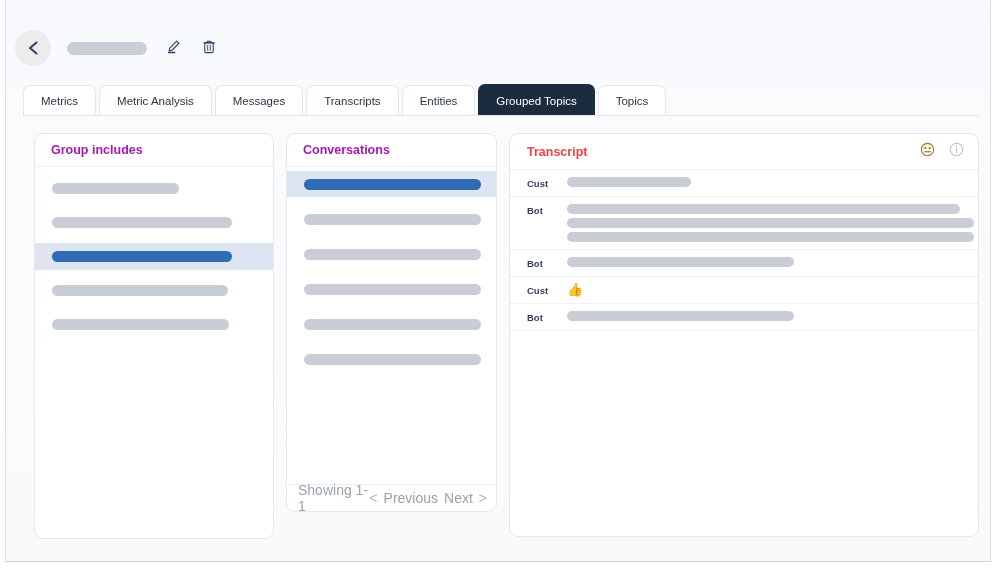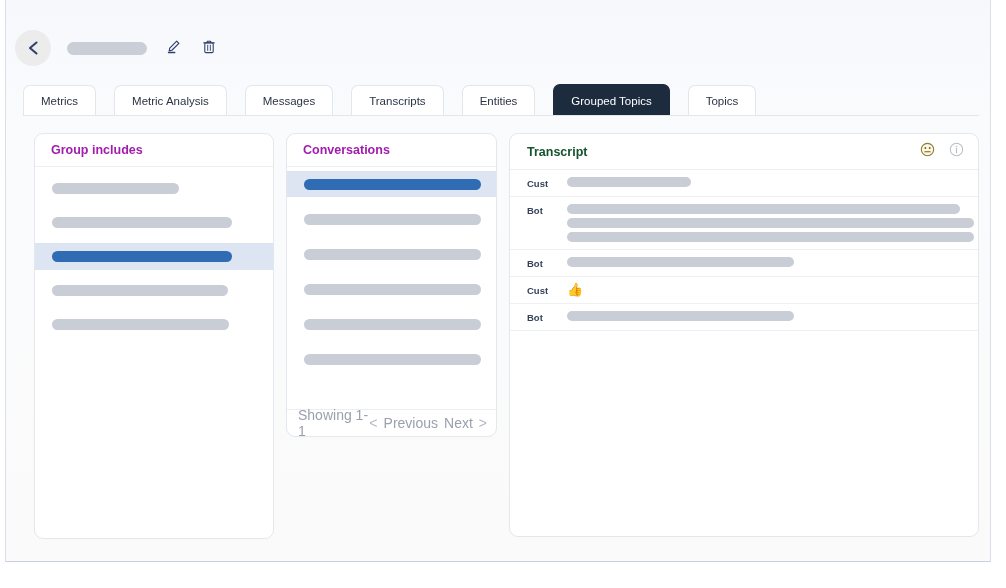--- a/index.html
+++ b/index.html
@@ -61,21 +61,21 @@
   }
   .icon-btn:first-of-type { margin-left: 18px; }
 
   
   .tab-strip {
     position: absolute;
     left: 17px; top: 84px;
     height: 32px;
     display: flex;
     align-items: flex-end;
-    gap: 18px;
+    gap: 3px;
   }
   .tab {
     height: 31px;
     padding: 0 17px;
     display: flex; align-items: center; justify-content: center;
     background: #ffffff;
     border: 1px solid #e3e6eb;
     border-bottom: none;
     border-radius: 7px 7px 0 0;
     font-size: 11.5px;
@@ -107,41 +107,41 @@
   }
   .panel {
     position: absolute;
     top: 0;
     background: #ffffff;
     border: 1px solid #e4e7ec;
     border-radius: 9px;
     overflow: hidden;
   }
   .panel-group    { left: 0px;   width: 240px; height: 406px; }
-  .panel-convos   { left: 252px; width: 211px; height: 304px; }
+  .panel-convos   { left: 252px; width: 211px; height: 379px; }
   .panel-transcript { left: 475px; width: 470px; height: 404px; }
 
   .panel-head {
     height: 33px;
     display: flex; align-items: center;
     padding: 0 0 0 16px;
     font-size: 12.5px;
     font-weight: bold;
     color: #a21caf;
     border-bottom: 1px solid #eceef1;
   }
 
   .panel-head-transcript {
     height: 36px;
     display: flex; align-items: center;
     padding: 0 14px 0 17px;
     border-bottom: 1px solid #eceef1;
   }
   .panel-head-transcript .ttl {
-    font-size: 12.5px; font-weight: bold; color: #14532d;
+    font-size: 12.5px; font-weight: bold; color: #ef4444;
   }
   .head-icons { margin-left: auto; display: flex; align-items: center; gap: 14px; }
 
   
   .group-list { padding-top: 0px; }
   .group-row {
     height: 27px;
     display: flex; align-items: center;
     padding-left: 17px;
     cursor: pointer;

